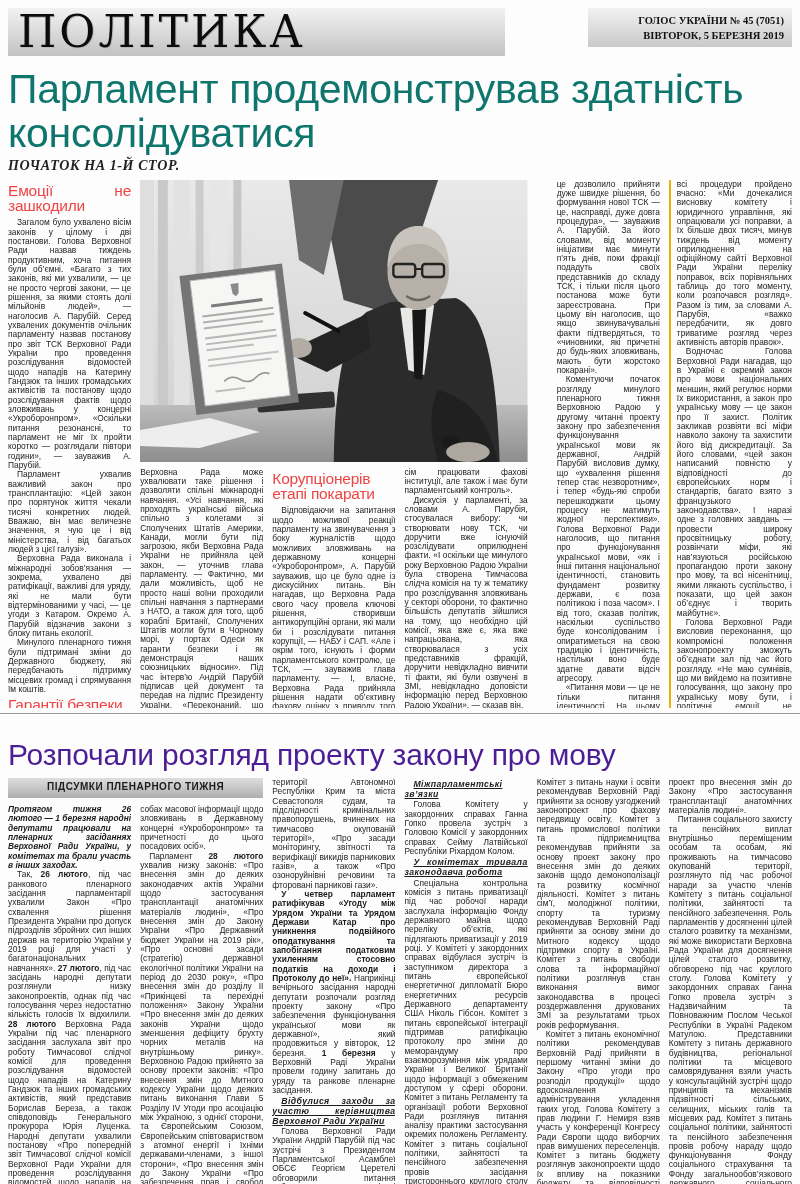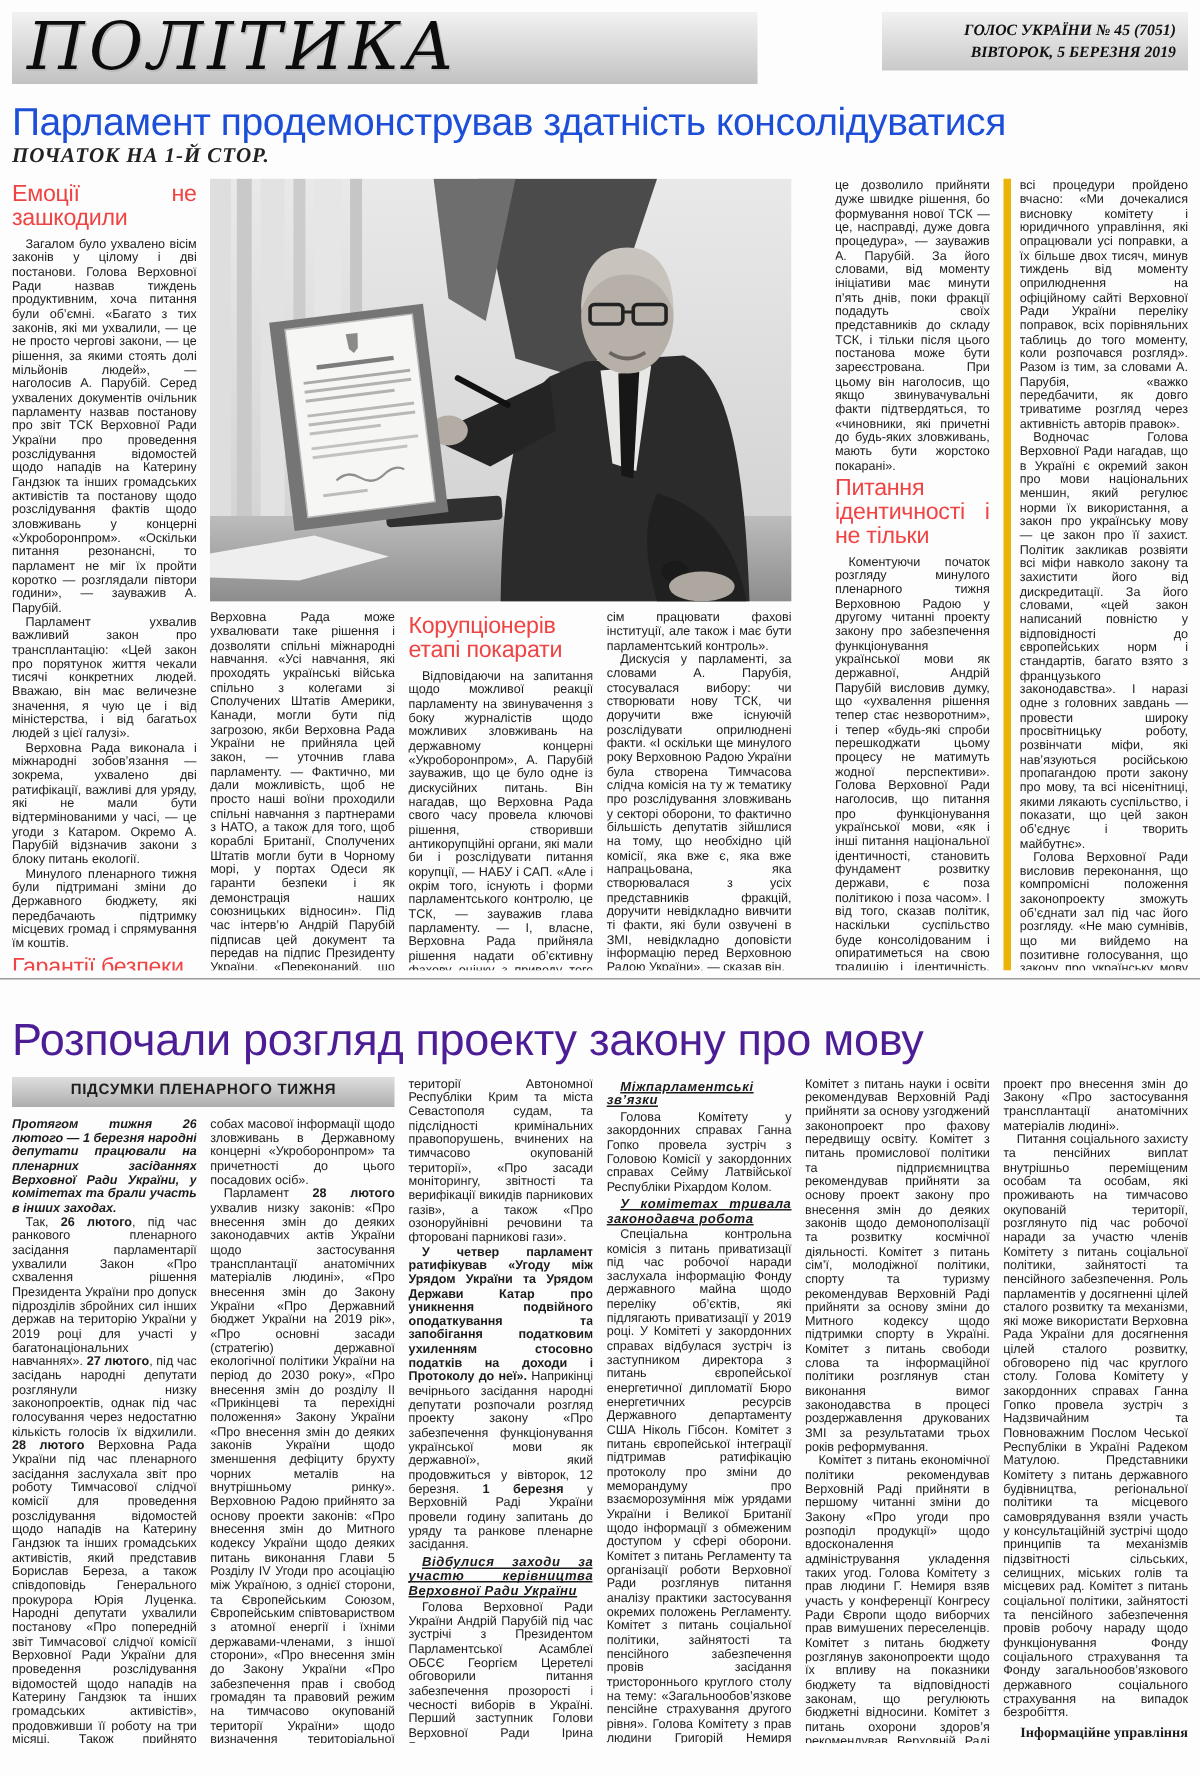--- a/index.html
+++ b/index.html
@@ -1,40 +1,40 @@
 <!DOCTYPE html>
 <html lang="uk"><head>
 <meta charset="utf-8">
 <style>
   html,body{margin:0;padding:0;background:#888;}
   .page{width:800px;height:1184px;margin:0 auto;background:#fdfdfd;position:relative;
         font-family:"Liberation Sans",sans-serif;color:#1c1c1c;overflow:hidden;box-sizing:border-box;padding:8px 8px 0;}
   
-  .masthead{display:flex;align-items:flex-start;justify-content:space-between;height:50px;font-style:italic;}
+  .masthead{display:flex;align-items:flex-start;justify-content:space-between;height:50px;}
   .section-band{background:linear-gradient(to bottom,#f2f2f2 0%,#d8d8d8 55%,#c2c2c2 100%);
         flex:0 0 497px;height:48px;display:flex;align-items:center;}
   .section-title{font-family:"DejaVu Serif","Liberation Serif",serif;font-size:44px;line-height:1;
         letter-spacing:3px;padding-left:10px;color:#0c0c0c;text-shadow:1px 1px 0 #bbb;}
   .issue-band{background:linear-gradient(to bottom,#f2f2f2,#c9c9c9);margin-left:auto;width:188px;
         padding:5px 8px 4px;text-align:right;font-family:"Liberation Serif",serif;font-weight:bold;
         font-size:10.5px;line-height:1.45;color:#111;}
   
-  .headline1{font-size:26px;line-height:1.08;letter-spacing:-0.3px;margin:9px 0 2px;color:#1d4ed8;}
+  .headline1{font-size:41px;line-height:1.08;letter-spacing:-0.3px;margin:9px 0 2px;color:#0f766e;}
   .continuation{font-family:"Liberation Serif",serif;font-weight:bold;font-style:italic;
         font-size:14px;letter-spacing:0.6px;margin:2px 0 6px;color:#222;}
   
   .grid-top{display:grid;grid-template-columns:repeat(6,1fr);grid-template-rows:288px auto;
         column-gap:9px;height:528px;overflow:hidden;}
   .grid-top .c1{grid-column:1;grid-row:1/3;}
   .photo-box{grid-column:2/5;grid-row:1;padding-bottom:6px;}
   .grid-top .c2{grid-column:2;grid-row:2;}
   .grid-top .c3{grid-column:3;grid-row:2;}
   .grid-top .c4{grid-column:4;grid-row:2;}
   .grid-top .c5{grid-column:5;grid-row:1/3;margin-left:20px;}
-  .grid-top .c6{grid-column:6;grid-row:1/3;border-left:5px solid #eab308;padding-left:6px;}
+  .grid-top .c6{grid-column:6;grid-row:1/3;border-left:2px solid #eab308;padding-left:6px;}
   .bodycol{overflow:hidden;font-size:8.4px;line-height:1.11;text-align:justify;}
   .bodycol p{margin:0;text-indent:9px;}
   .bodycol p.ni{text-indent:0;}
   .bodycol .b{font-weight:bold;}
   .bodycol .i{font-style:italic;}
   .col-heading{font-size:15.5px;line-height:1.03;margin:3px 0 4px;text-indent:0;
         font-weight:normal;color:#ef4444;letter-spacing:-0.2px;}
   .col-subhead{font-weight:bold;font-style:italic;font-size:8.7px;margin:2px 0 1px;
         text-indent:9px;letter-spacing:0.4px;text-decoration:underline;}
   .credit{font-family:"Liberation Serif",serif;font-weight:bold;font-size:9.5px;line-height:1.25;
@@ -150,21 +150,20 @@
     <div class="bodycol c3">
         <div class="col-heading">Корупціонерів етапі покарати</div>
         <p>Відповідаючи на запитання щодо можливої реакції парламенту на звинувачення з боку журналістів щодо можливих зловживань на державному концерні «Укроборонпром», А. Парубій зауважив, що це було одне із дискусійних питань. Він нагадав, що Верховна Рада свого часу провела ключові рішення, створивши антикорупційні органи, які мали би і розслідувати питання корупції, — НАБУ і САП. «Але і окрім того, існують і форми парламентського контролю, це ТСК, — зауважив глава парламенту. — І, власне, Верховна Рада прийняла рішення надати об’єктивну фахову оцінку з приводу того чи іншого зловживання».</p>
       </div>
     <div class="bodycol c4">
         <p class="ni">сім працювати фахові інституції, але також і має бути парламентський контроль».</p>
         <p>Дискусія у парламенті, за словами А. Парубія, стосувалася вибору: чи створювати нову ТСК, чи доручити вже існуючій розслідувати оприлюднені факти. «І оскільки ще минулого року Верховною Радою України була створена Тимчасова слідча комісія на ту ж тематику про розслідування зловживань у секторі оборони, то фактично більшість депутатів зійшлися на тому, що необхідно цій комісії, яка вже є, яка вже напрацьована, яка створювалася з усіх представників фракцій, доручити невідкладно вивчити ті факти, які були озвучені в ЗМІ, невідкладно доповісти інформацію перед Верховною Радою України», — сказав він.</p>
       </div>
     <div class="bodycol c5">
         <p class="ni">це дозволило прийняти дуже швидке рішення, бо формування нової ТСК — це, насправді, дуже довга процедура», — зауважив А. Парубій. За його словами, від моменту ініціативи має минути п’ять днів, поки фракції подадуть своїх представників до складу ТСК, і тільки після цього постанова може бути зареєстрована. При цьому він наголосив, що якщо звинувачувальні факти підтвердяться, то «чиновники, які причетні до будь-яких зловживань, мають бути жорстоко покарані».</p>
-        <div class="col-heading">Питання ідентичності і не тільки</div>
         <p>Коментуючи початок розгляду минулого пленарного тижня Верховною Радою у другому читанні проекту закону про забезпечення функціонування української мови як державної, Андрій Парубій висловив думку, що «ухвалення рішення тепер стає незворотним», і тепер «будь-які спроби перешкоджати цьому процесу не матимуть жодної перспективи». Голова Верховної Ради наголосив, що питання про функціонування української мови, «як і інші питання національної ідентичності, становить фундамент розвитку держави, є поза політикою і поза часом». І від того, сказав політик, наскільки суспільство буде консолідованим і опиратиметься на свою традицію і ідентичність, настільки воно буде здатне давати відсіч агресору.</p>
         <p>«Питання мови — це не тільки питання ідентичності. На цьому етапі — це питання безпеки для України», — підкреслив А. Парубій. При цьому глава парламенту зауважив, що «при розгляді цього питання не може бути жодних порушень, аби не було підстав для оскарження його норм». Він нагадав, що для розгляду законопроекту у другому читанні</p>
       </div>
     <div class="bodycol c6">
         <p class="ni">всі процедури пройдено вчасно: «Ми дочекалися висновку комітету і юридичного управління, які опрацювали усі поправки, а їх більше двох тисяч, минув тиждень від моменту оприлюднення на офіційному сайті Верховної Ради України переліку поправок, всіх порівняльних таблиць до того моменту, коли розпочався розгляд». Разом із тим, за словами А. Парубія, «важко передбачити, як довго триватиме розгляд через активність авторів правок».</p>
         <p>Водночас Голова Верховної Ради нагадав, що в Україні є окремий закон про мови національних меншин, який регулює норми їх використання, а закон про українську мову — це закон про її захист. Політик закликав розвіяти всі міфи навколо закону та захистити його від дискредитації. За його словами, «цей закон написаний повністю у відповідності до європейських норм і стандартів, багато взято з французького законодавства». І наразі одне з головних завдань — провести широку просвітницьку роботу, розвінчати міфи, які нав’язуються російською пропагандою проти закону про мову, та всі нісенітниці, якими лякають суспільство, і показати, що цей закон об’єднує і творить майбутнє».</p>
         <p>Голова Верховної Ради висловив переконання, що компромісні положення законопроекту зможуть об’єднати зал під час його розгляду. «Не маю сумнівів, що ми вийдемо на позитивне голосування, що закону про українську мову бути, і політичні емоції не перешкоджатимуть його проходженню», — наголосив Голова Верховної Ради і спрогнозував ухвалення закону про українську мову найближчим часом.</p>
       </div>
   </div>
 

